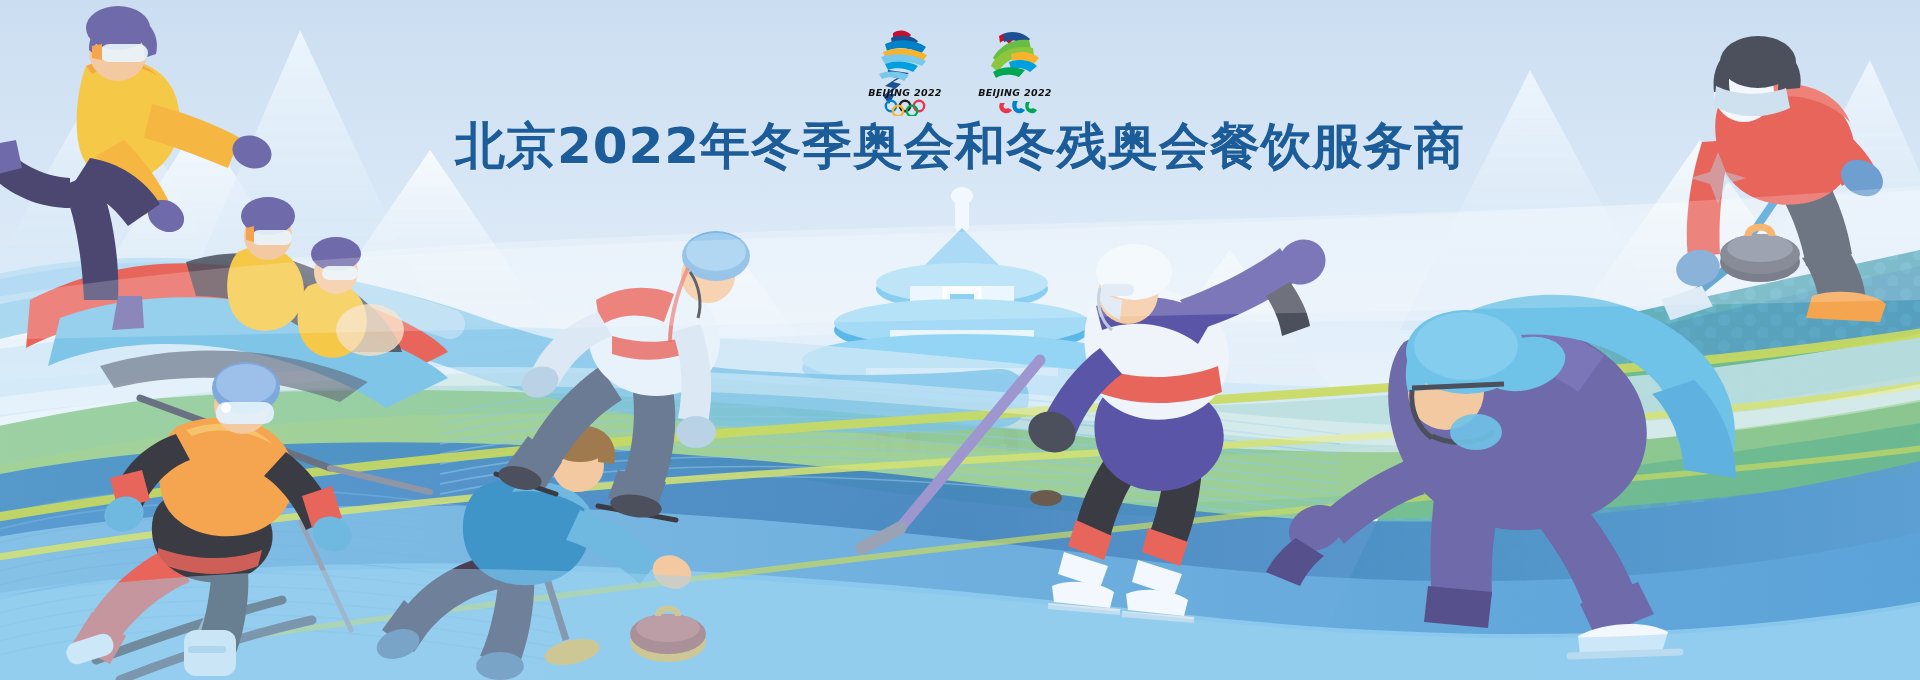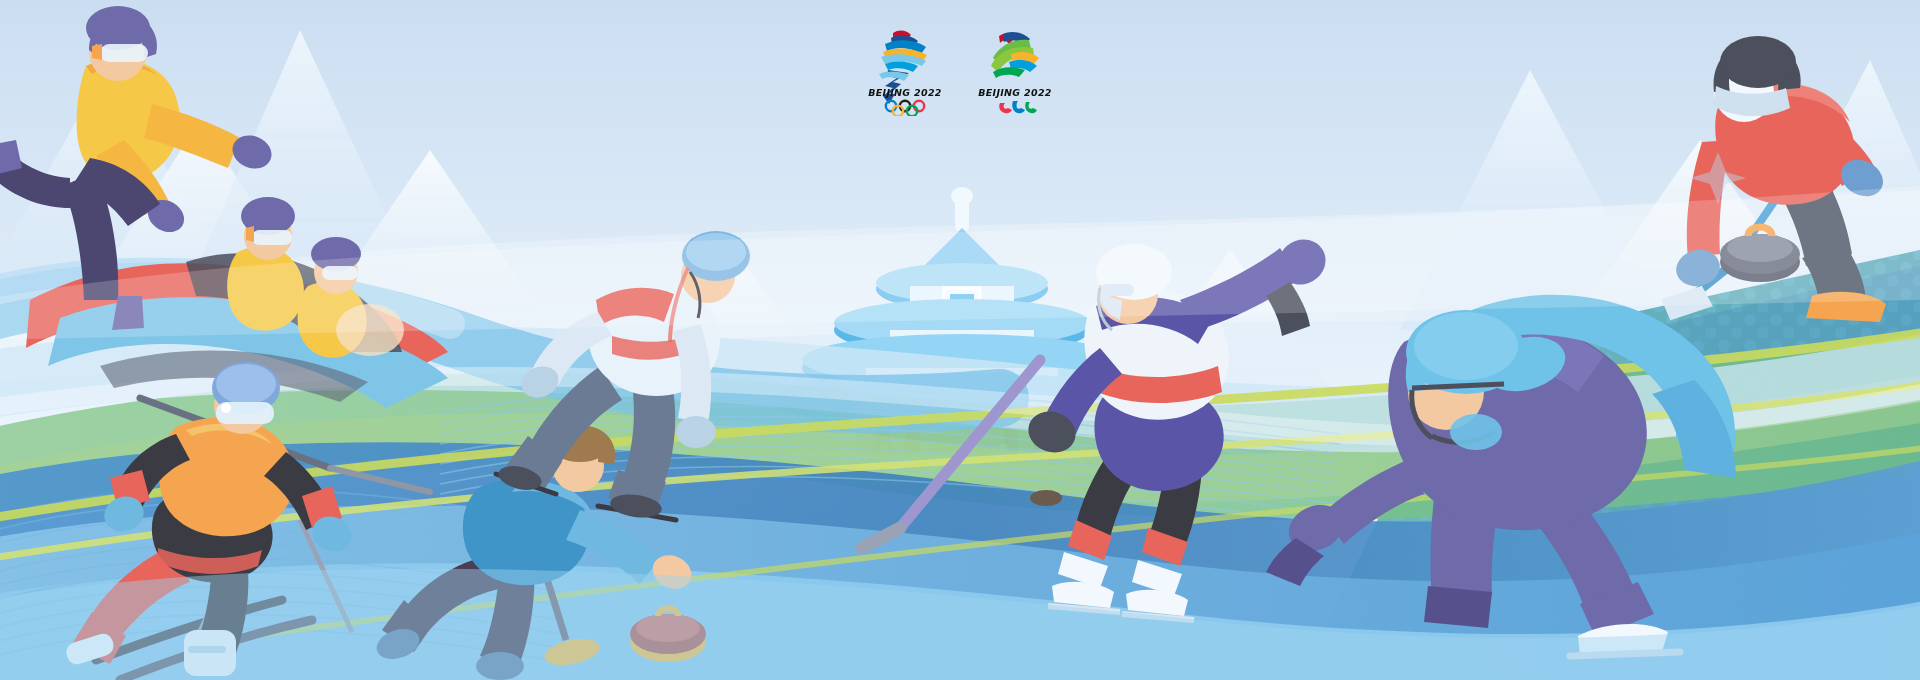--- a/index.html
+++ b/index.html
@@ -541,14 +541,15 @@
         <g>
           <path d="M27,79 C25,83 27,88 32,89 C35,90 38,88 39,86 L35,84 C34,85 32,85 31,84 C30,82 31,80 32,79 Z" fill="#ee334e"></path>
           <path d="M40,77 C38,82 40,88 45,89 C48,90 51,88 52,86 L48,84 C47,85 45,85 44,84 C43,81 44,78 45,77 Z" fill="#0081c8"></path>
           <path d="M53,78 C51,83 53,88 58,89 C61,90 63,88 64,86 L60,84 C59,85 57,85 56,84 C55,82 56,79 57,78 Z" fill="#00a651"></path>
         </g>
       </svg>
     </div>
 
   </div>
 
+  <div id="page-title">北京2022年冬季奥会和冬残奥会餐饮服务商</div>
 
 </div>
 
 </body></html>

